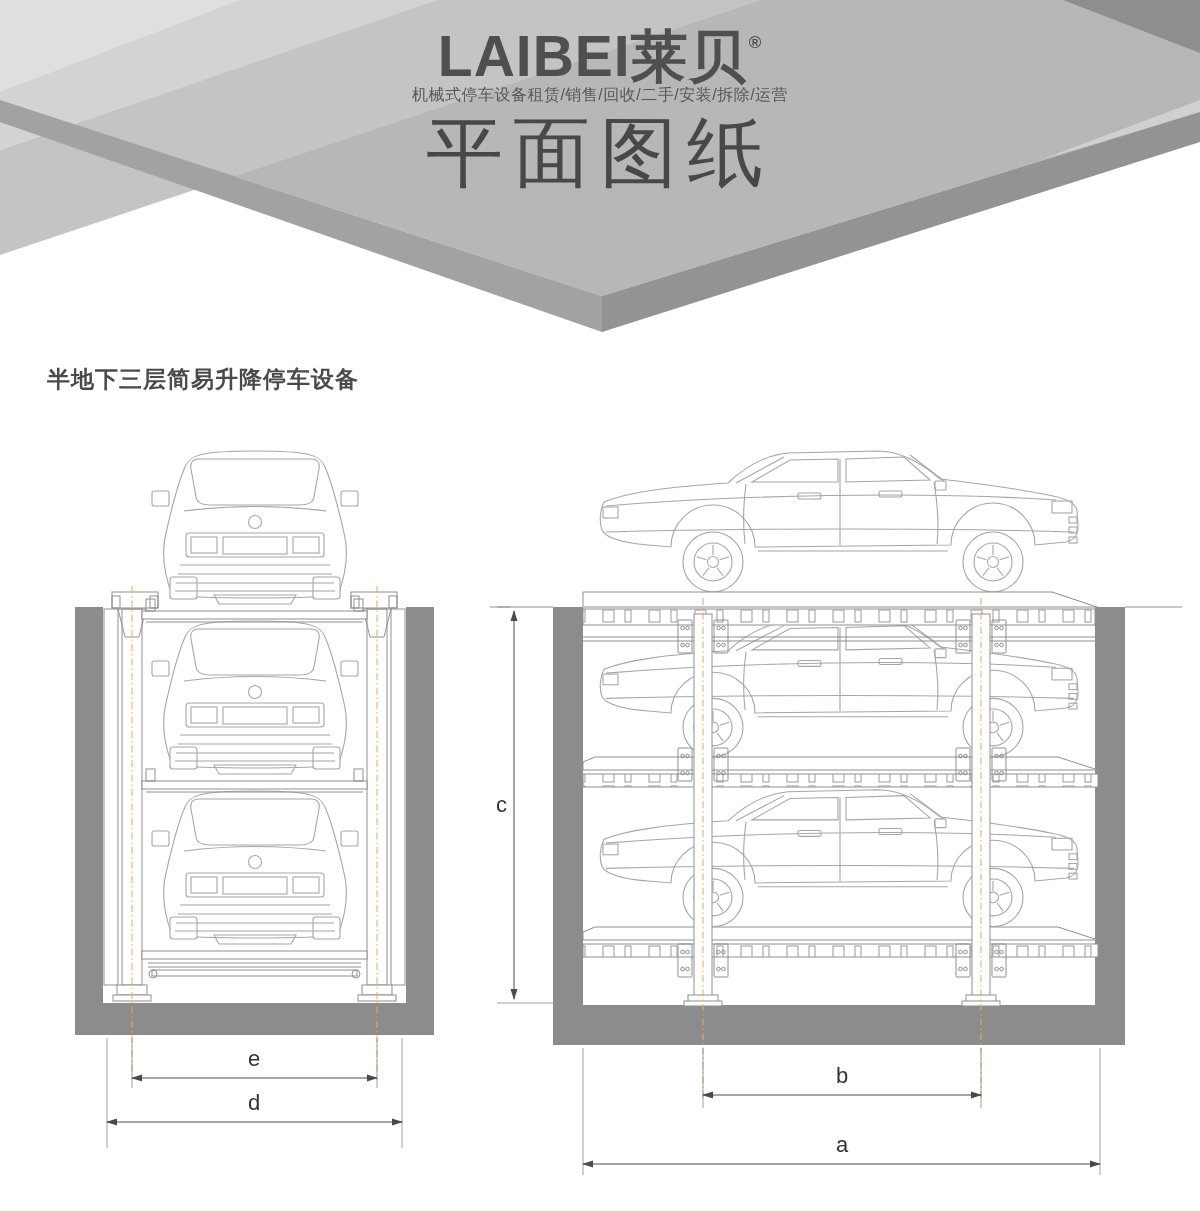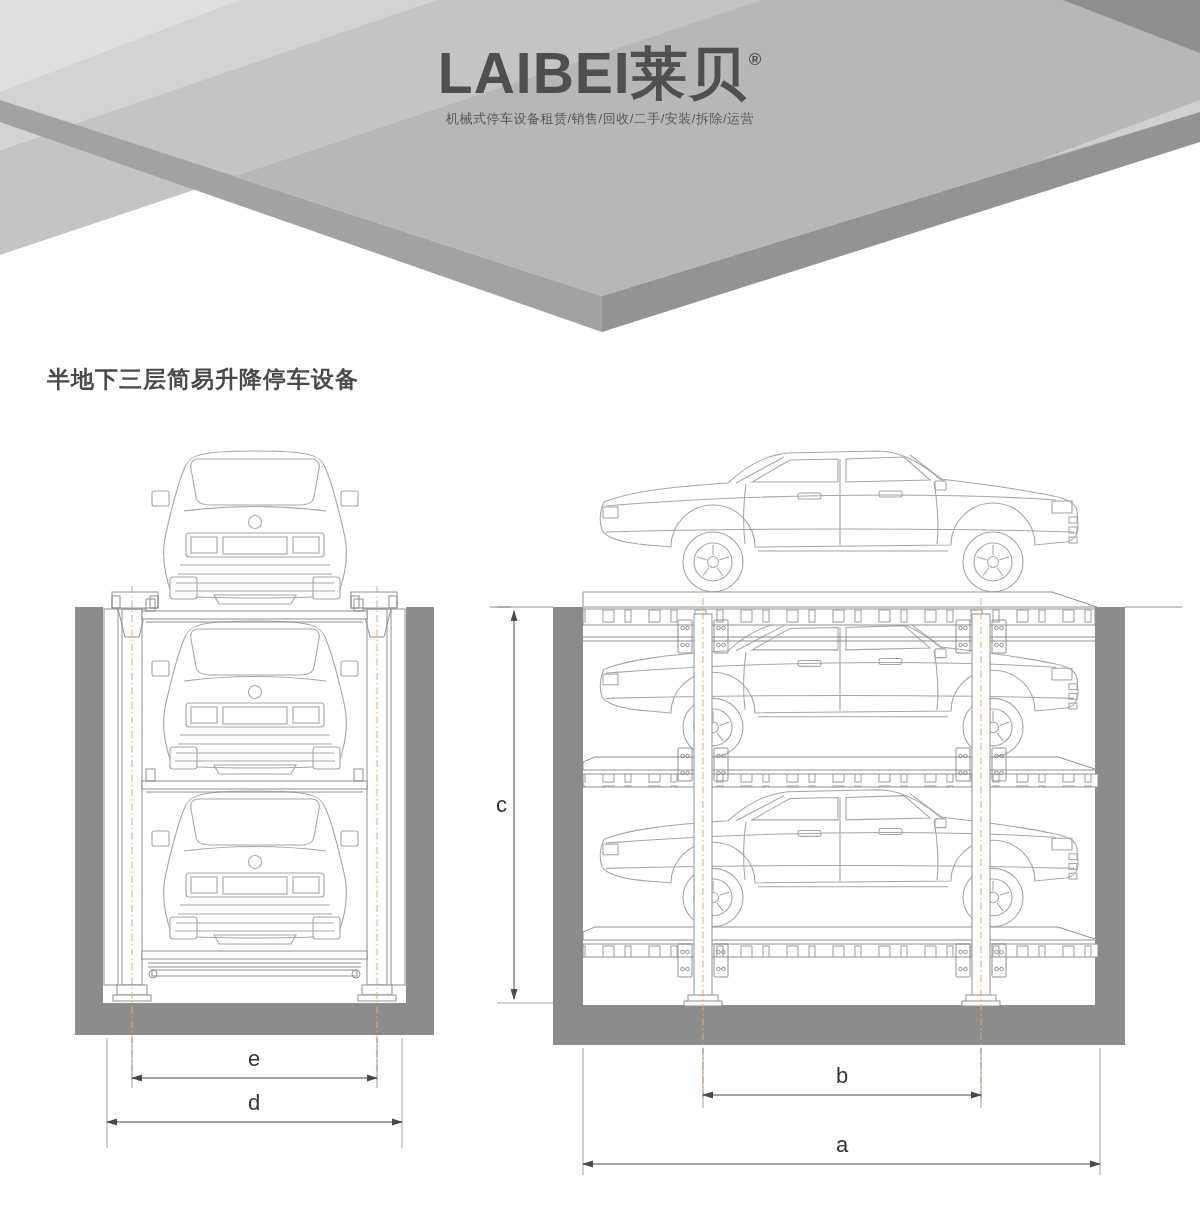--- a/index.html
+++ b/index.html
@@ -1,23 +1,23 @@
 <!DOCTYPE html>
 <html><head>
 <meta charset="utf-8">
 <style>
   html,body{margin:0;padding:0;background:#ffffff;}
   body{width:1200px;height:1211px;position:relative;overflow:hidden;
        font-family:"Liberation Sans","DejaVu Sans",sans-serif;}
   .banner-wrap{position:absolute;left:0;top:0;width:1200px;height:345px;}
   .banner-wrap svg{display:block;}
   .banner-text{position:absolute;left:0;top:0;width:1200px;text-align:center;pointer-events:none;}
-  .logo{margin-top:45px;font-size:57px;font-weight:800;color:#4f4f4f;letter-spacing:1px;line-height:1;}
+  .logo{margin-top:28px;font-size:57px;font-weight:800;color:#4f4f4f;letter-spacing:1px;line-height:1;}
   .logo sup{font-size:17px;font-weight:700;vertical-align:28px;margin-left:2px;}
-  .tagline{margin-top:8px;font-size:13px;color:#575757;letter-spacing:0.5px;}
+  .tagline{margin-top:0;font-size:16px;color:#575757;letter-spacing:0.5px;}
   .big-title{margin:6px 0 0 0;font-size:77px;font-weight:500;color:#484848;letter-spacing:10px;line-height:1.05;}
   .subtitle{position:absolute;left:47px;top:364px;font-size:23px;font-weight:600;color:#4a4a4a;letter-spacing:1px;text-align:center;}
   .drawings-wrap{position:absolute;left:0;top:430px;width:1200px;height:781px;}
   
   .struct{stroke:#8f8f8f;stroke-width:1;fill:none;}
   .structw{stroke:#8f8f8f;stroke-width:1;fill:#ffffff;}
   .car{stroke:#a6a6a6;stroke-width:1.1;fill:none;}
   .carw{stroke:#a6a6a6;stroke-width:1.1;fill:#ffffff;}
   .wallfill{fill:#8c8c8c;stroke:none;}
   .cl{stroke:#f0a55c;stroke-width:1;stroke-dasharray:7 3 1.5 3;fill:none;}
@@ -35,20 +35,21 @@
     <polygon points="0,0 438,0 0,150" fill="#d3d3d3"></polygon>
     <polygon points="0,0 240,0 0,92" fill="#dfdfdf"></polygon>
     <polygon points="1063,0 1200,0 1200,53" fill="#8e8e8e"></polygon>
     <polygon points="1040,160 1200,100 1200,113" fill="#d0d0d0"></polygon>
     <polygon points="0,100 602,296 602,332 0,122" fill="#a2a2a2"></polygon>
     <polygon points="602,296 1200,112 1200,142 602,332" fill="#939393"></polygon>
   </svg>
   <div class="banner-text">
     <div class="logo"><span>LAIBEI莱贝</span><sup>®</sup></div>
     <div class="tagline">机械式停车设备租赁/销售/回收/二手/安装/拆除/运营</div>
+    <div class="big-title">平面图纸</div>
   </div>
 </div>
 
 <div class="subtitle">半地下三层简易升降停车设备</div>
 
 <div class="drawings-wrap">
 <svg width="1200" height="781" viewBox="0 430 1200 781">
   <defs>
     <marker id="arrS" markerWidth="12" markerHeight="8" refX="1" refY="4" orient="auto">
       <path d="M11,0.5 L0,4 L11,7.5 Z" fill="#4a4a4a"></path>

